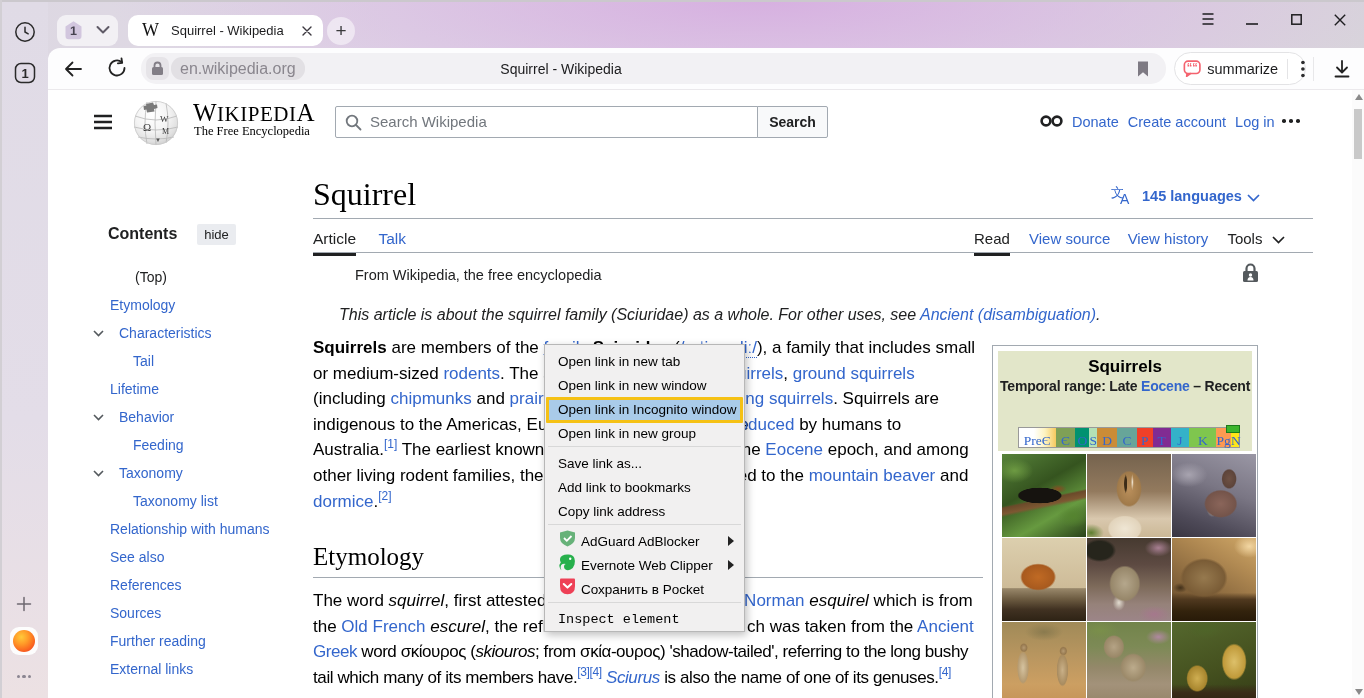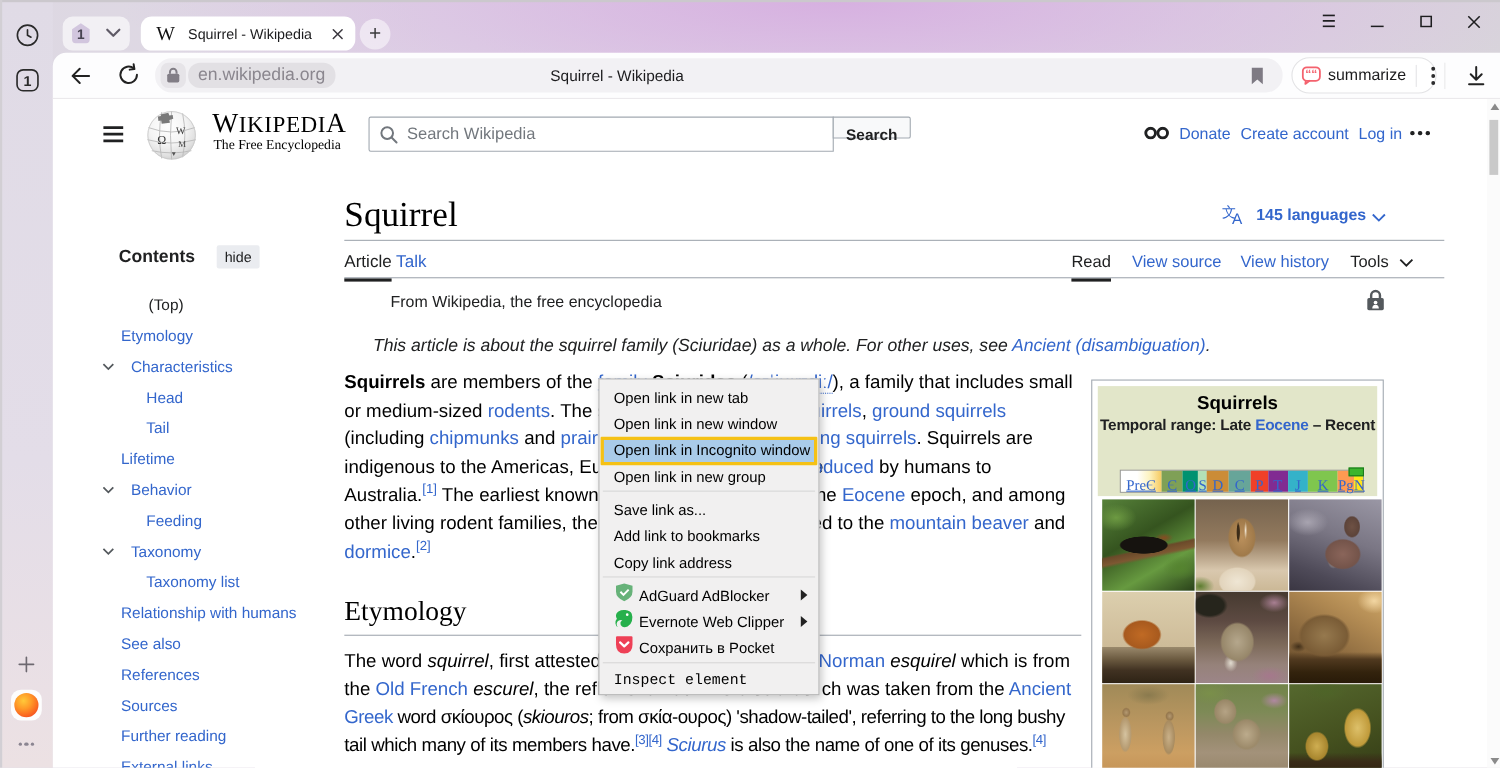--- a/index.html
+++ b/index.html
@@ -35,21 +35,21 @@
   background:#fff; display:flex; align-items:center; }
 
 
 #page { left:48px; top:90px; width:1316px; height:608px; background:#ffffff; }
 #scrollbar { left:1352px; top:90px; width:12px; height:608px; background:#fbfbfb; }
 #scrollthumb { left:2px; top:19px; width:8px; height:50px; background:#c9c9c9; border-radius:0px; }
 
 
 .wserif { font-family:"Liberation Serif", serif; }
 #searchbox { left:287px; top:16px; width:423px; height:32px; border:1px solid #a2a9b1; border-radius:2px 0 0 2px; background:#fff; }
-#searchbtn { left:709px; top:16px; width:71px; height:20px; border:1px solid #a2a9b1; border-radius:0 2px 2px 0; background:#f8f9fa;
+#searchbtn { left:709px; top:16px; width:71px; height:32px; border:1px solid #a2a9b1; border-radius:0 2px 2px 0; background:#f8f9fa;
   font-weight:bold; font-size:14px; text-align:center; line-height:30px; color:#202122; }
 
 
 #toc { left:60px; top:135px; width:235px; font-size:14px; }
 #toc .ti { height:28px; line-height:28px; white-space:nowrap; position:relative; padding-left:2px; }
 #toc .cv { padding-left:11px; }
 #toc .chev { position:absolute; left:-15px; top:11px; }
 #toc .in2 { padding-left:25px; }
 h1.firstHeading { font-family:"Liberation Serif", serif; font-size:32px; font-weight:normal; color:#000; }
 .rule { border-bottom:1px solid #a2a9b1; }
@@ -58,21 +58,21 @@
 .rf { position:absolute; top:0; white-space:nowrap; }
 sup { font-size:12px; line-height:0; }
 .ipa { border-bottom:1px dotted #3366cc; }
 h2.sect { font-family:"Liberation Serif", serif; font-size:25px; font-weight:normal; color:#000;
   border-bottom:1px solid #a2a9b1; padding-bottom:6px; }
 
 
 #infobox { left:944px; top:255px; width:266px; height:360px; border:1px solid #a2a9b1; background:#fff; padding:5px; }
 #ibhead { background:#e2e6c9; padding:6px 2px 8px 2px; text-align:center; }
 #timeline { position:relative; margin:33px 0 0 18px; width:222px; height:21px; border:1px solid #999; display:flex; font-size:13.5px; color:#36c; font-family:"Liberation Serif", serif; }
-#timeline div { height:100%; text-align:center; line-height:25px; overflow:visible;text-decoration:underline; }
+#timeline div { height:100%; text-align:center; line-height:25px; overflow:visible; }
 #grid { display:grid; grid-template-columns:84px 84px 84px; grid-auto-rows:83px; gap:1px; margin-top:3px; margin-left:4px; }
 #grid div { width:84px; height:83px; }
 
 
 #cmenu { left:544px; top:344px; width:201px; height:288px; background:#f1f0f0; border:1px solid #b7b7b7;
   box-shadow:2px 3px 8px rgba(0,0,0,0.25); font-size:13.5px; color:#000; }
 #cmenu .mi { position:absolute; left:13px; white-space:nowrap; }
 #cmenu .sep { position:absolute; left:3px; right:3px; border-top:1px solid #d8d8d8; }
 #cmenu .arrow { position:absolute; left:183px; width:0; height:0; border-left:6px solid #222; border-top:5px solid transparent; border-bottom:5px solid transparent; }
 .hl { position:absolute; left:1px; top:52px; width:197px; height:26px; background:#a9cbe9; border:3.5px solid #f5c115; border-radius:1px; }
@@ -227,21 +227,20 @@
     </div>
 
   <div id="toc" class="abs">
     <div style="height:38px;"><span style="font-weight:bold;font-size:16px;color:#202122;">Contents</span>
       <span style="background:#eaecf0;font-size:13px;color:#202122;padding:3px 7px;margin-left:16px;border-radius:2px;">hide</span></div>
     <div class="ti" style="font-weight:normal;color:#202122;margin-left:25px;">(Top)</div>
     <div class="ti"><a href="#">Etymology</a></div>
     <div class="ti cv"><svg class="chev" width="11" height="7" viewBox="0 0 11 7">
           <path d="M1 1 L5.5 5.5 L10 1" fill="none" stroke="#54595d" stroke-width="1.6"></path>
         </svg><a href="#">Characteristics</a></div>
-    <div class="ti in2"><a href="#">Head</a></div>
     <div class="ti in2"><a href="#">Tail</a></div>
     <div class="ti"><a href="#">Lifetime</a></div>
     <div class="ti cv"><svg class="chev" width="11" height="7" viewBox="0 0 11 7">
           <path d="M1 1 L5.5 5.5 L10 1" fill="none" stroke="#54595d" stroke-width="1.6"></path>
         </svg><a href="#">Behavior</a></div>
     <div class="ti in2"><a href="#">Feeding</a></div>
     <div class="ti cv"><svg class="chev" width="11" height="7" viewBox="0 0 11 7">
           <path d="M1 1 L5.5 5.5 L10 1" fill="none" stroke="#54595d" stroke-width="1.6"></path>
         </svg><a href="#">Taxonomy</a></div>
     <div class="ti in2"><a href="#">Taxonomy list</a></div>
@@ -261,21 +260,21 @@
   <div class="abs" style="left:1094px;top:98px;font-size:14.5px;font-weight:bold;">
     <a href="#">145 languages</a>
   </div>
   <svg class="abs" style="left:1199px;top:104px" width="13" height="8" viewBox="0 0 13 8">
       <path d="M1 1 L6.5 6.5 L12 1" fill="none" stroke="#3366cc" stroke-width="1.7"></path>
     </svg>
   <div class="abs rule" style="left:265px;top:128px;width:1000px;"></div>
 
   <div class="abs" style="left:265px;top:140px;font-size:15.5px;">
     <span style="color:#202122;border-bottom:3px solid #202122;padding-bottom:6px;">Article</span>
-    <span style=""><a href="#">Talk</a></span>
+    <span style="margin-left:18px;"><a href="#">Talk</a></span>
   </div>
   <div class="abs" style="left:926px;top:140px;font-size:15px;">
     <span style="color:#202122;border-bottom:3px solid #202122;padding-bottom:6px;">Read</span>
     <span style="margin-left:15px;"><a href="#">View source</a></span>
     <span style="margin-left:13px;margin-top:34px;"><a href="#">View history</a></span>
     <span style="margin-left:15px;color:#202122;">Tools</span>
     <svg width="13" height="8" viewBox="0 0 13 8" style="margin-left:5px;">
         <path d="M1 1 L6.5 6.5 L12 1" fill="none" stroke="#202122" stroke-width="1.7"></path>
       </svg>
   </div>

